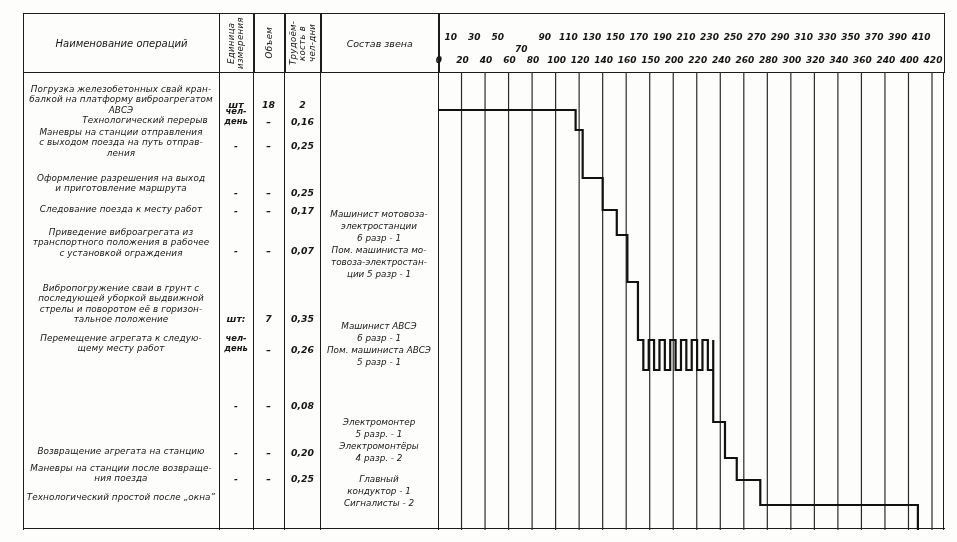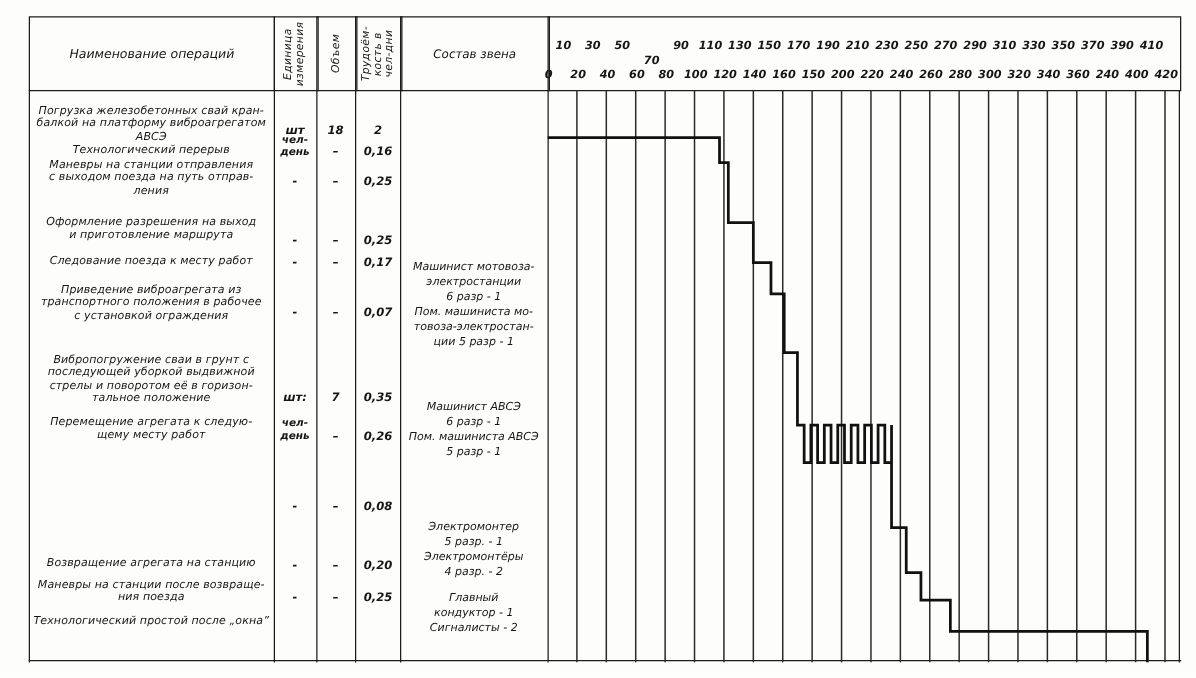--- a/index.html
+++ b/index.html
@@ -110,21 +110,21 @@
 
   <div class="abs" style="left:23px;top:72px;width:922px;height:458px;" id="tableBody">
       <div class="opname" style="left: 0px; top: 12px;">
         <div>Погрузка железобетонных свай кран-</div>
         <div>балкой на платформу виброагрегатом</div>
         <div>АВСЭ</div>
       </div>
       <div class="val" style="left: 213px; top: 27px;">шт</div>
       <div class="val" style="left: 245.5px; top: 27px;">18</div>
       <div class="val" style="left: 279.5px; top: 27px;">2</div>
-      <div class="opname" style="left: 0px; top: 43px;">
+      <div class="opname" style="left: 0px; top: 43px; padding-left: 24px;">
         <div>Технологический перерыв</div>
       </div>
       <div class="val unitml" style="left: 213px; top: 35px;">
         <div>чел-</div>
         <div>день</div>
       </div>
       <div class="val" style="left: 245.5px; top: 44px;">–</div>
       <div class="val" style="left: 279.5px; top: 44px;">0,16</div>
       <div class="opname" style="left: 0px; top: 55px;">
         <div>Маневры на станции отправления</div>

